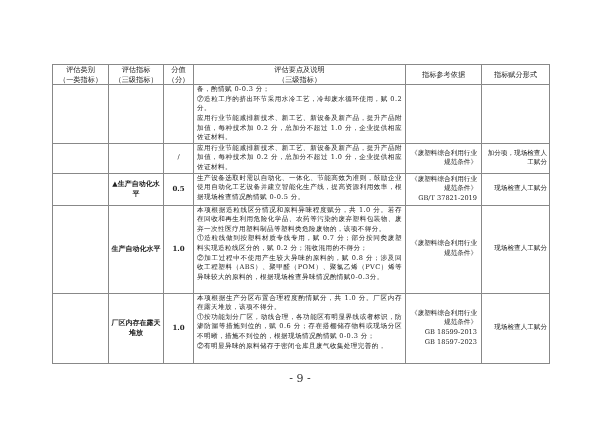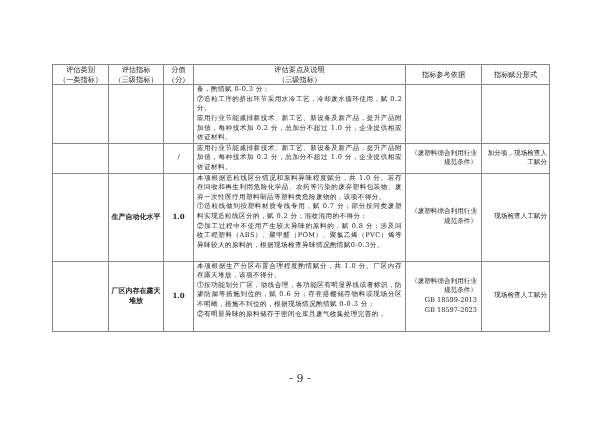--- a/index.html
+++ b/index.html
@@ -79,20 +79,33 @@
       <td class="c">/</td>
       <td class="desc">
         <span class="line">应用行业节能减排新技术、新工艺、新设备及新产品，提升产品附加值，每种技术加 0.2 分，总加分不超过 1.0 分，企业提供相应佐证材料。</span>
       </td>
       <td class="ref">
         <span class="line">《废塑料综合利用行业规范条件》</span>
       </td>
       <td class="fmt">加分项，现场检查人工赋分</td>
     </tr>
 
+    <tr style="height:32px">
+      <td class="c"></td>
+      <td class="b">▲生产自动化水平</td>
+      <td class="b">0.5</td>
+      <td class="desc">
+        <span class="line">生产设备选取时需以自动化、一体化、节能高效为准则，鼓励企业使用自动化工艺设备并建立智能化生产线，提高资源利用效率，根据现场检查情况酌情赋 0-0.5 分。</span>
+      </td>
+      <td class="ref">
+        <span class="line">《废塑料综合利用行业规范条件》</span>
+        <span class="line">GB/T 37821-2019</span>
+      </td>
+      <td class="fmt">现场检查人工赋分</td>
+    </tr>
 
     <tr style="height:88px">
       <td class="c"></td>
       <td class="b">生产自动化水平</td>
       <td class="b">1.0</td>
       <td class="desc">
         <span class="line">本项根据造粒线区分情况和原料异味程度赋分，共 1.0 分。若存在回收和再生利用危险化学品、农药等污染的废弃塑料包装物、废弃一次性医疗用塑料制品等塑料类危险废物的，该项不得分。</span>
         <span class="line">①造粒线做到按塑料材质专线专用，赋 0.7 分；部分按同类废塑料实现造粒线区分的，赋 0.2 分；混收混用的不得分；</span>
         <span class="line">②加工过程中不使用产生较大异味的原料的，赋 0.8 分；涉及回收工程塑料（ABS）、聚甲醛（POM）、聚氯乙烯（PVC）烯等异味较大的原料的，根据现场检查异味情况酌情赋0-0.3分。</span>
       </td>

